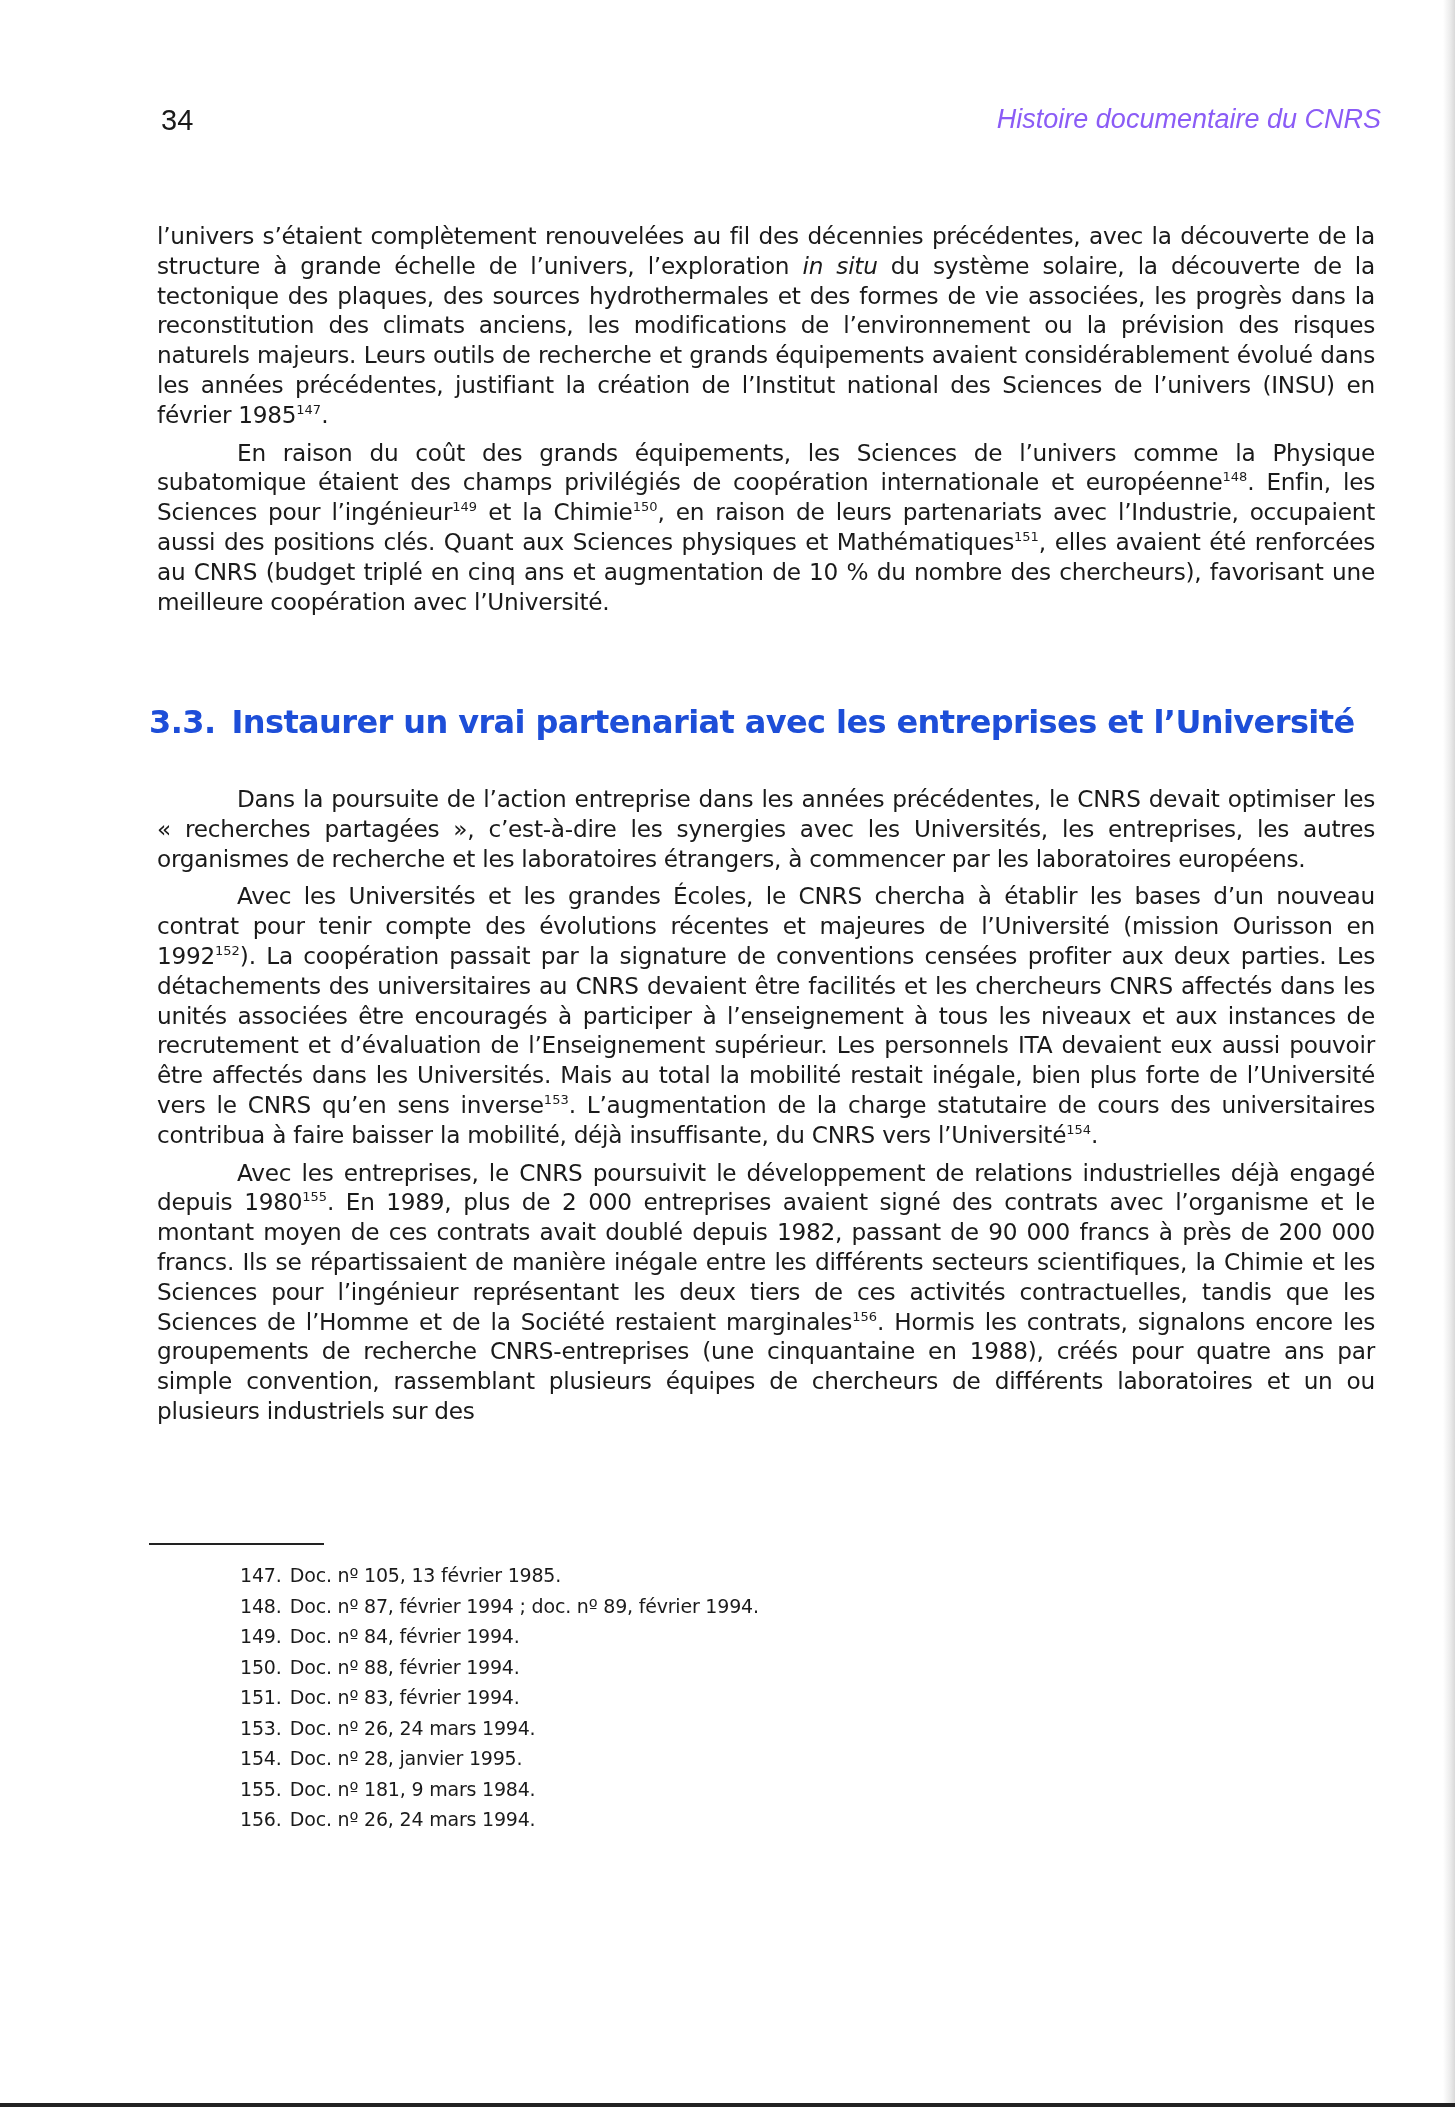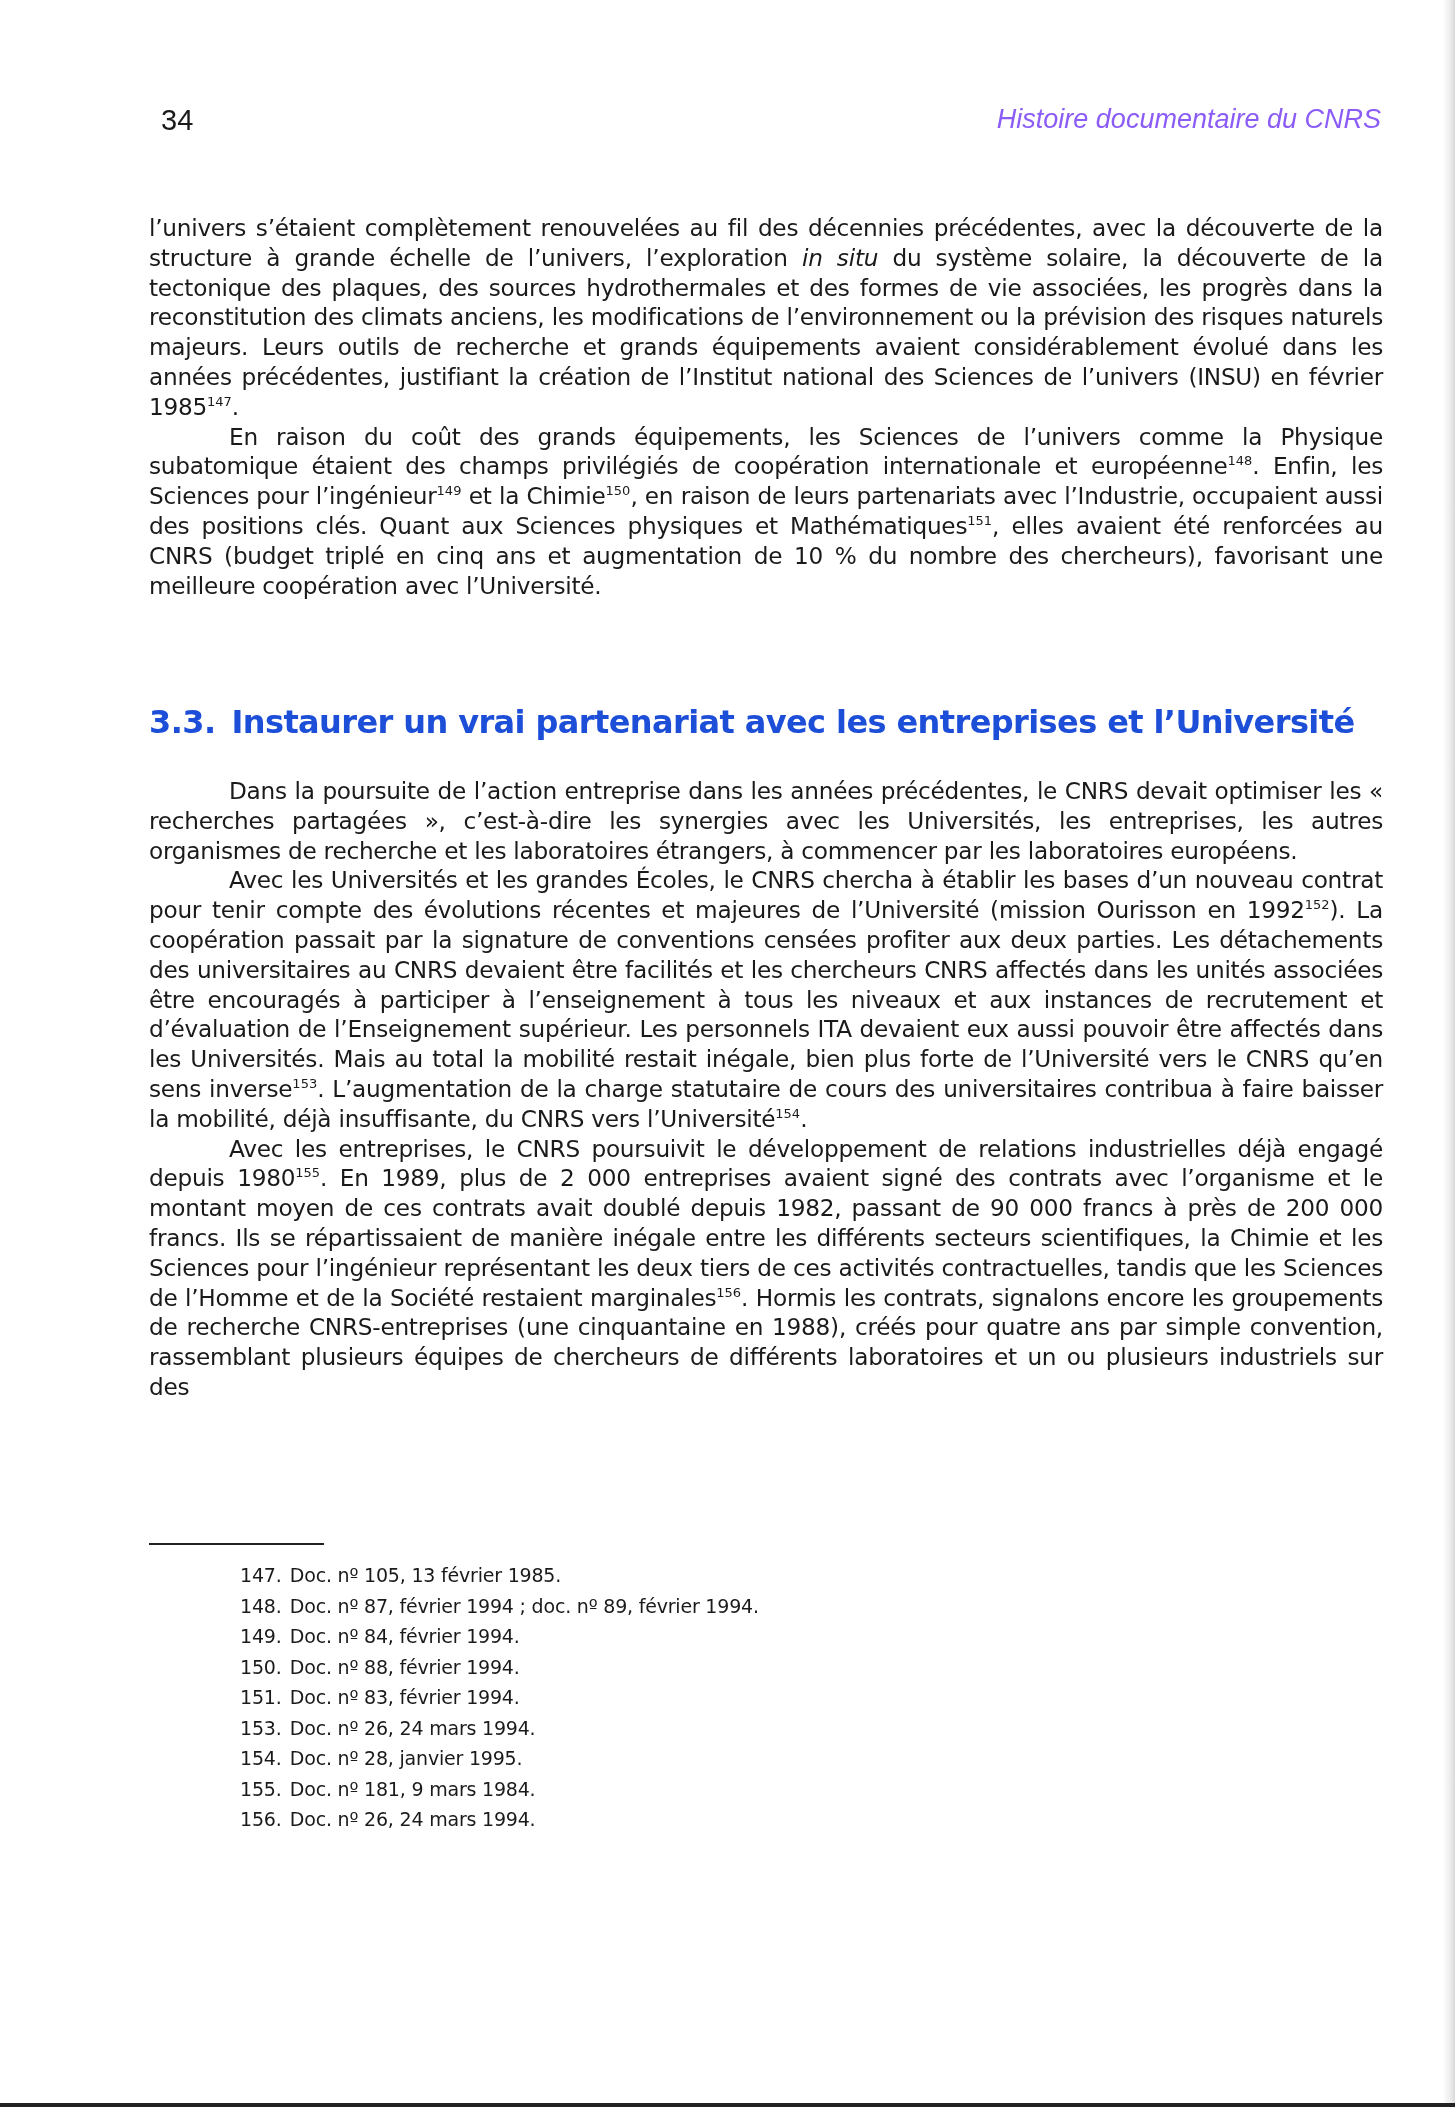--- a/index.html
+++ b/index.html
@@ -60,21 +60,21 @@
       position: absolute;
       left: 149px;
       width: 1234px;
       font-size: 23.2px;
       line-height: 29.8px;
       text-align: justify;
       font-family: "DejaVu Sans", sans-serif;
       letter-spacing: -0.25px;
     }
     .body-text p {
-      margin: 0;
+      margin: 8px;
     }
     .body-text p.indent {
       text-indent: 80px;
     }
     .block1 { top: 213px; }
     .block2 { top: 776px; }
     sup {
       font-size: 13px;
       line-height: 0;
       vertical-align: super;

